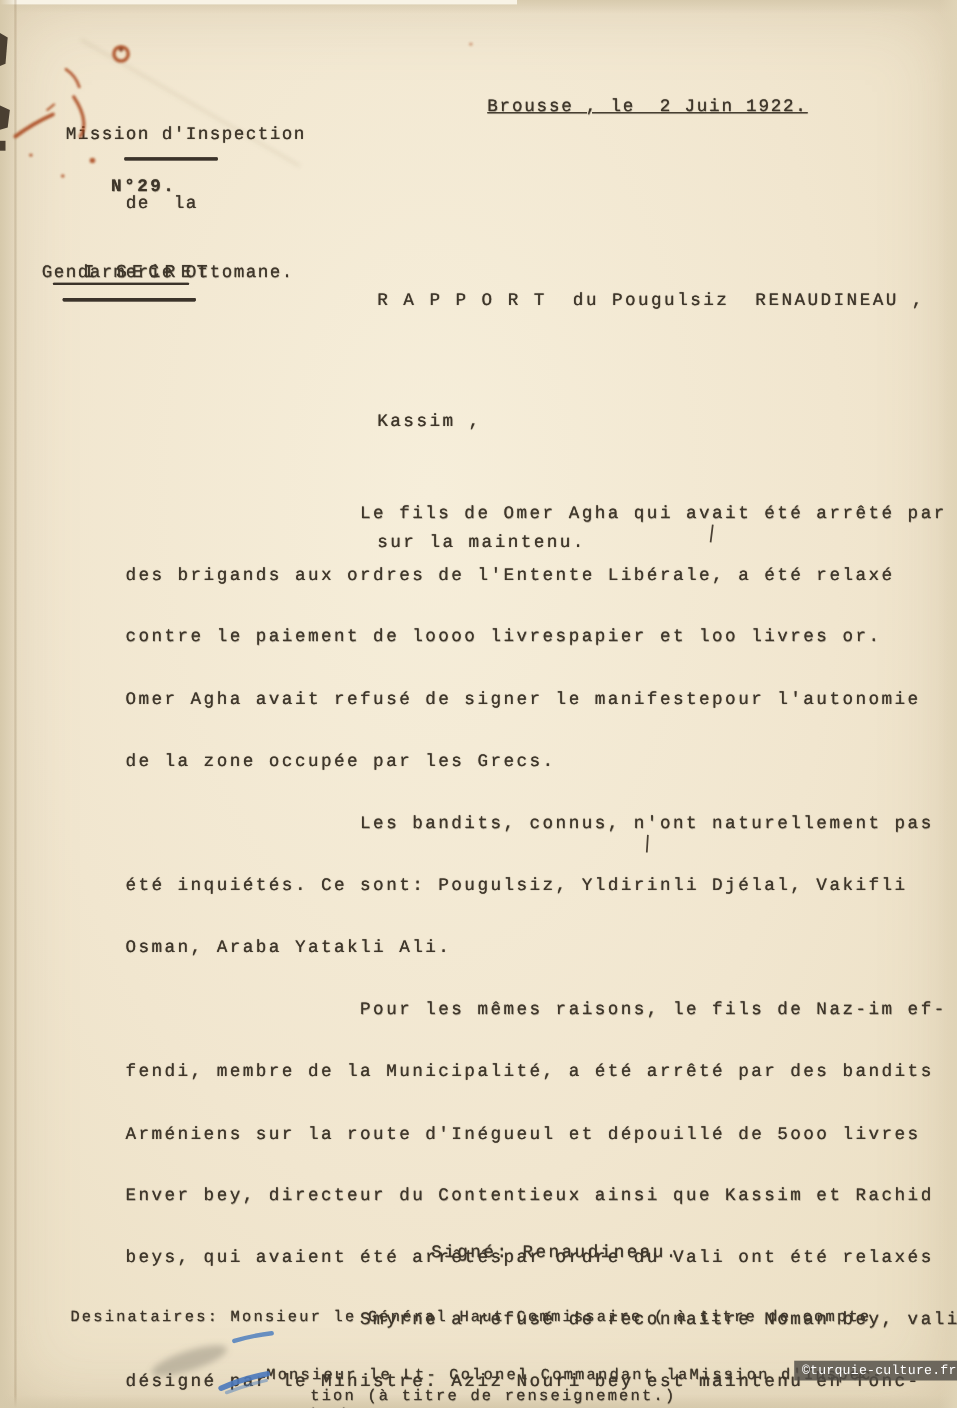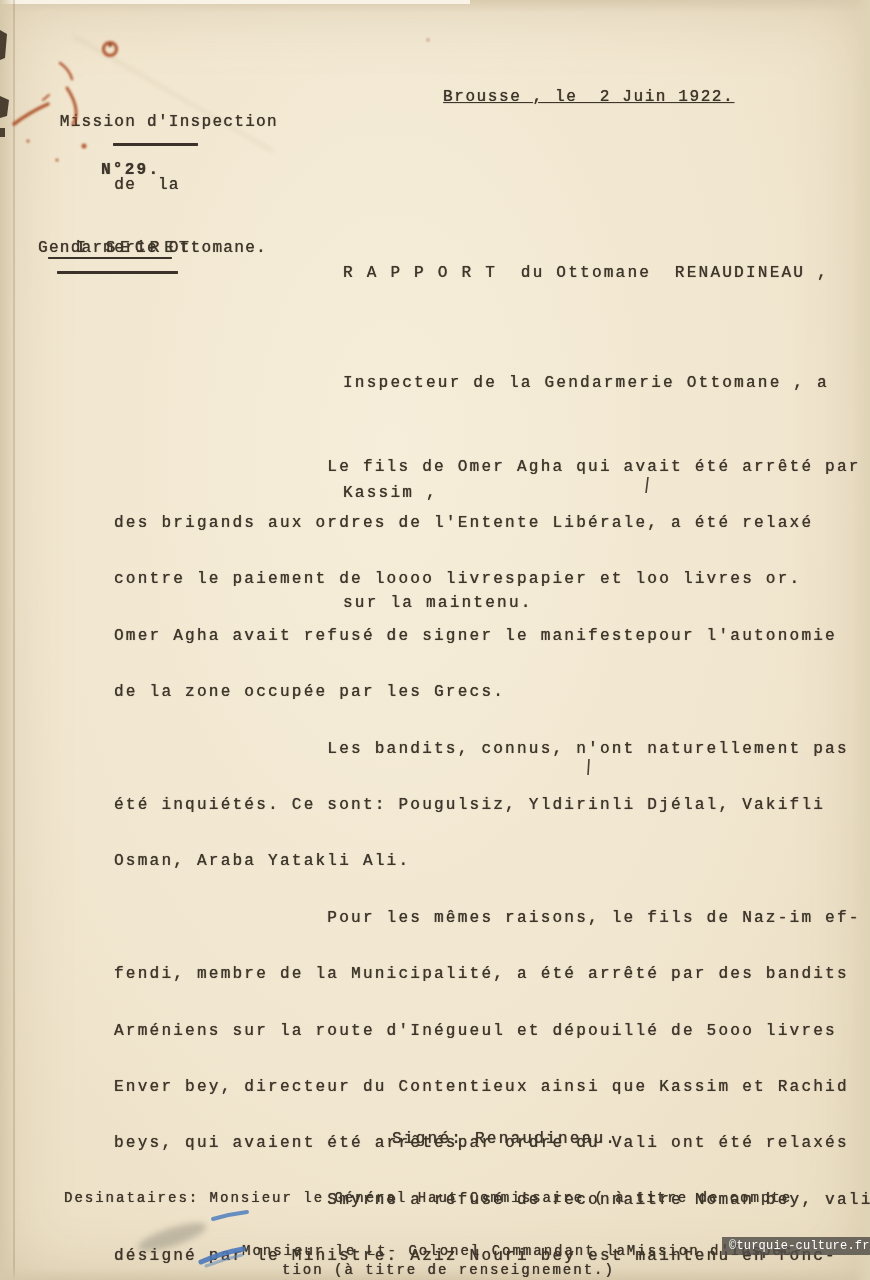--- a/index.html
+++ b/index.html
@@ -90,22 +90,21 @@
 
   <div class="ink" id="doc-number">N°29.</div>
 
   <div class="ink" id="classification">I SECRET</div>
   <div class="rule" id="secret-rule-1"></div>
   <div class="rule" id="secret-rule-2"></div>
 
   <div class="ink" id="dateline">Brousse , le  2 Juin 1922.</div>
 
   <div class="ink" id="report-block">
-    <div class="mono-line">R A P P O R T  du Ottomane  RENAUDINEAU ,</div>
-    <div class="mono-line">Inspecteur de la Gendarmerie Ottomane , a</div>
+    <div class="mono-line">R A P P O R T  du Pougulsiz  RENAUDINEAU ,</div>
     <div class="mono-line">Kassim ,</div>
     <div class="mono-line">sur la maintenu.</div>
   </div>
 
 
   <div class="ink" id="report-body">
     <div class="mono-line">                  Le fils de Omer Agha qui avait été arrêté par</div>
     <div class="mono-line">des brigands aux ordres de l'Entente Libérale, a été relaxé</div>
     <div class="mono-line">contre le paiement de loooo livrespapier et loo livres or.</div>
     <div class="mono-line">Omer Agha avait refusé de signer le manifestepour l'autonomie</div>

